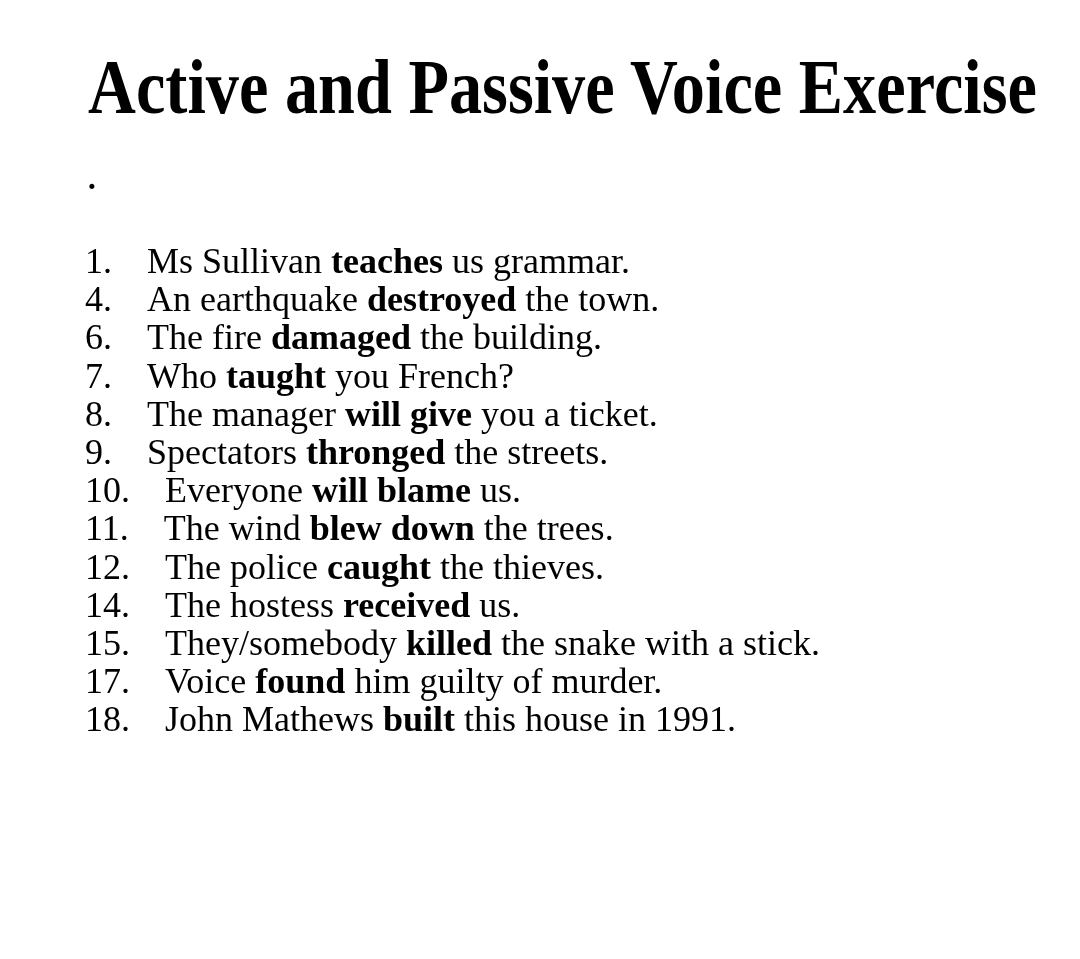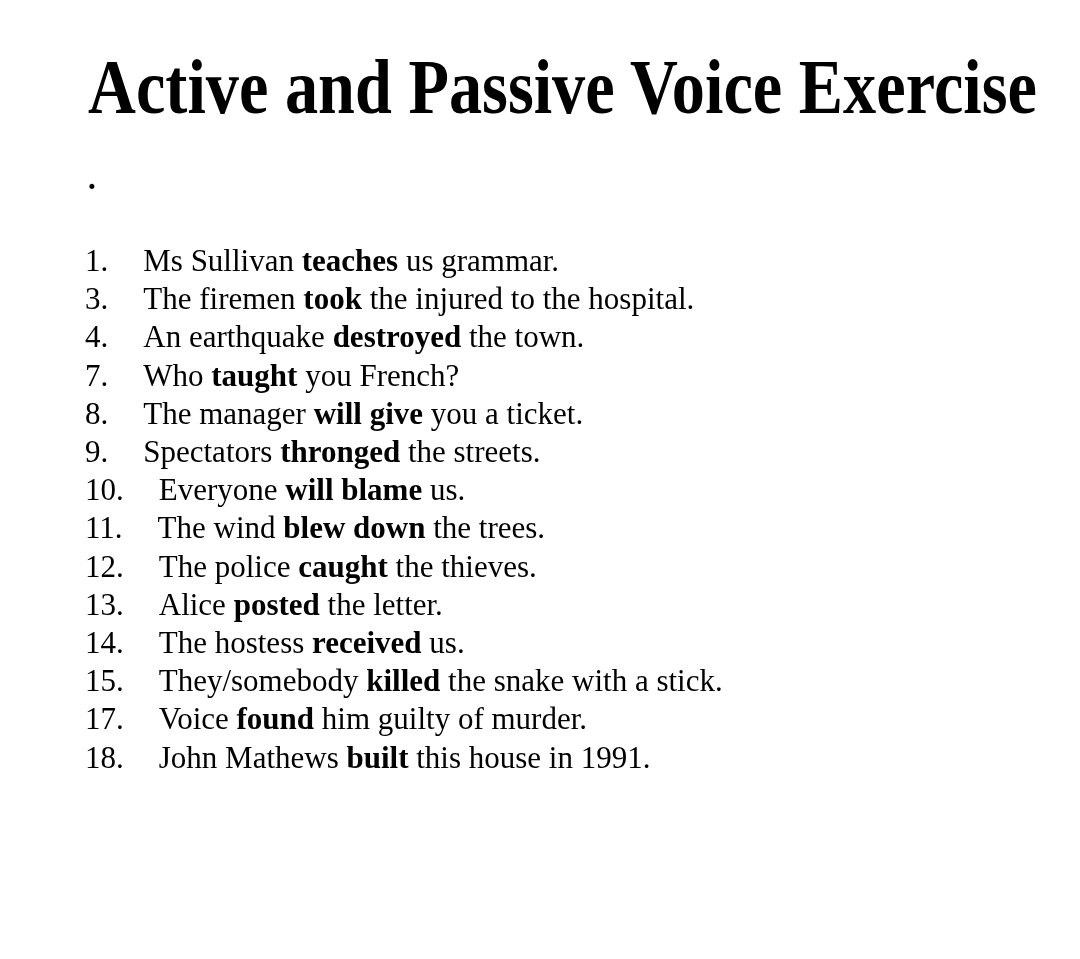--- a/index.html
+++ b/index.html
@@ -39,21 +39,21 @@
     font-size: 31px;
     font-weight: bold;
     line-height: 38px;
     color: #000000;
   }
   .exercise-list {
     position: absolute;
     left: 85px;
     top: 242px;
     right: 20px;
-    font-size: 31px;
+    font-size: 36px;
     line-height: 38.2px;
     color: #000000;
   }
   .item {
     white-space: nowrap;
   }
   .item .num {
     display: inline-block;
     margin-right: 35px;
   }
@@ -68,39 +68,38 @@
 
   <h1 class="doc-title"><span class="condense">Active and Passive Voice Exercise</span></h1>
 
   <div class="stray-mark">.</div>
 
   <div class="exercise-list">
 
     <div class="item"><span class="num">1.</span><span class="txt"><span>Ms Sullivan </span><b>teaches</b><span> us grammar.</span></span></div>
 
 
-    <div class="item"><span class="num">3.</span><span class="txt"><span>The firemen </span><b>took</b><span> the injured to the hospital.</span></span></div>
 
     <div class="item"><span class="num">4.</span><span class="txt"><span>An earthquake </span><b>destroyed</b><span> the town.</span></span></div>
 
 
+    <div class="item"><span class="num">6.</span><span class="txt"><span>The fire </span><b>damaged</b><span> the building.</span></span></div>
 
     <div class="item"><span class="num">7.</span><span class="txt"><span>Who </span><b>taught</b><span> you French?</span></span></div>
 
     <div class="item"><span class="num">8.</span><span class="txt"><span>The manager </span><b>will give</b><span> you a ticket.</span></span></div>
 
     <div class="item"><span class="num">9.</span><span class="txt"><span>Spectators </span><b>thronged</b><span> the streets.</span></span></div>
 
     <div class="item"><span class="num">10.</span><span class="txt"><span>Everyone </span><b>will blame</b><span> us.</span></span></div>
 
     <div class="item"><span class="num">11.</span><span class="txt"><span>The wind </span><b>blew down</b><span> the trees.</span></span></div>
 
     <div class="item"><span class="num">12.</span><span class="txt"><span>The police </span><b>caught</b><span> the thieves.</span></span></div>
 
-    <div class="item"><span class="num">13.</span><span class="txt"><span>Alice </span><b>posted</b><span> the letter.</span></span></div>
 
     <div class="item"><span class="num">14.</span><span class="txt"><span>The hostess </span><b>received</b><span> us.</span></span></div>
 
     <div class="item"><span class="num">15.</span><span class="txt"><span>They/somebody </span><b>killed</b><span> the snake with a stick.</span></span></div>
 
 
     <div class="item"><span class="num">17.</span><span class="txt"><span>Voice </span><b>found</b><span> him guilty of murder.</span></span></div>
 
     <div class="item"><span class="num">18.</span><span class="txt"><span>John Mathews </span><b>built</b><span> this house in 1991.</span></span></div>
 

